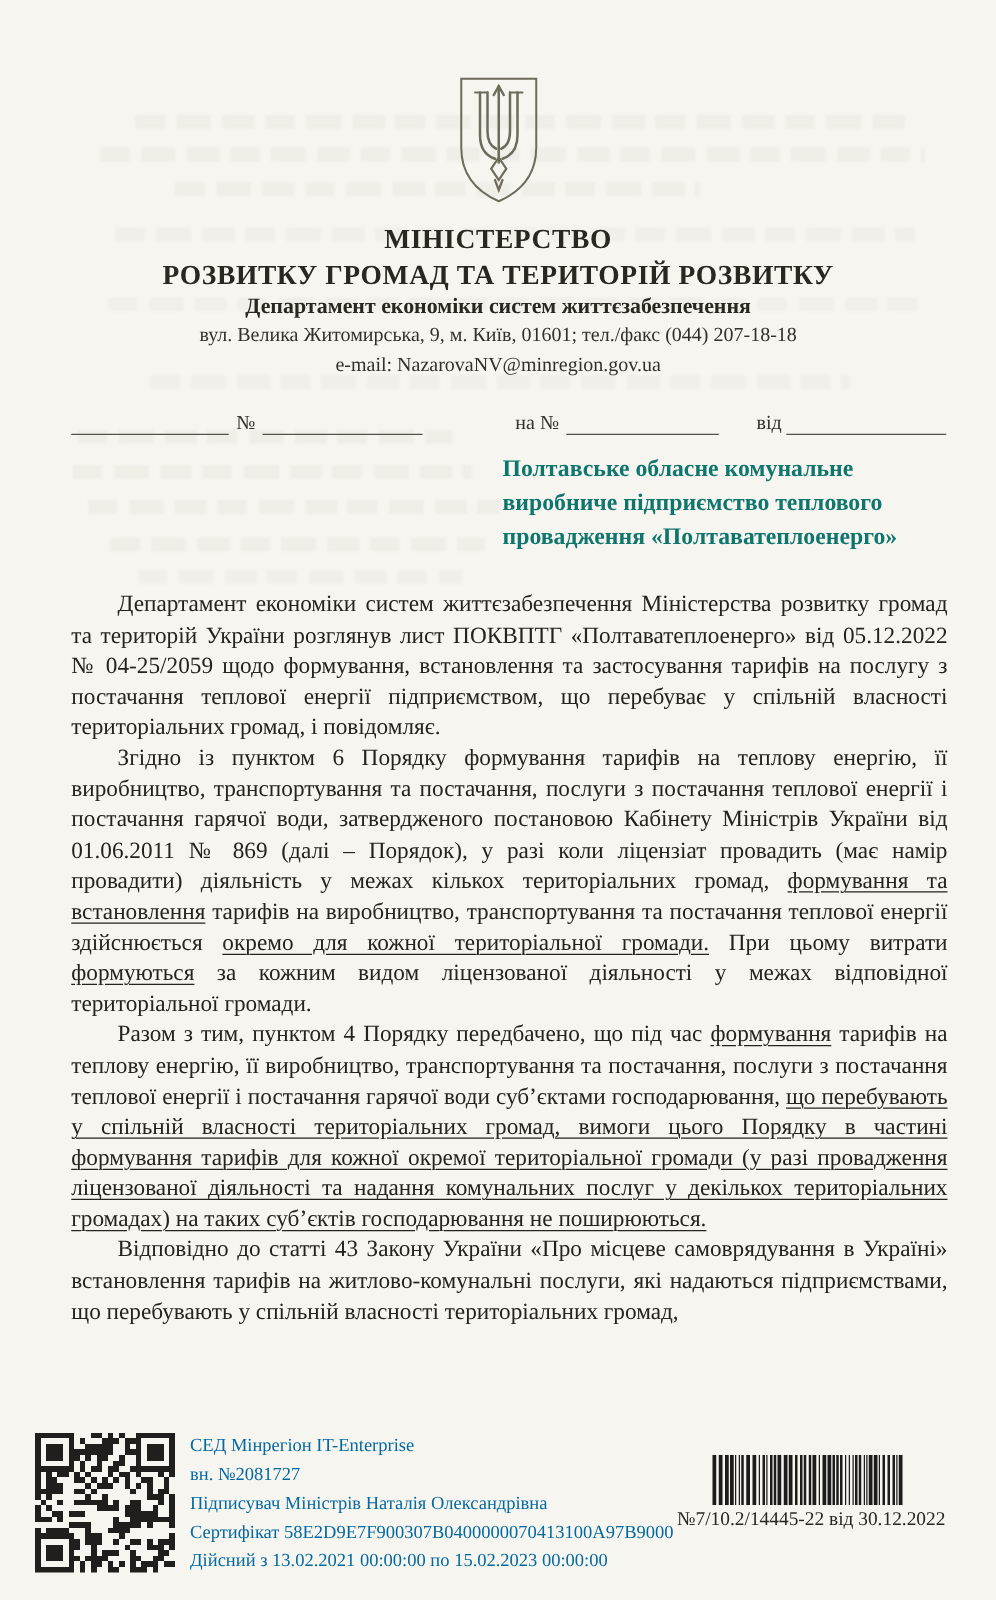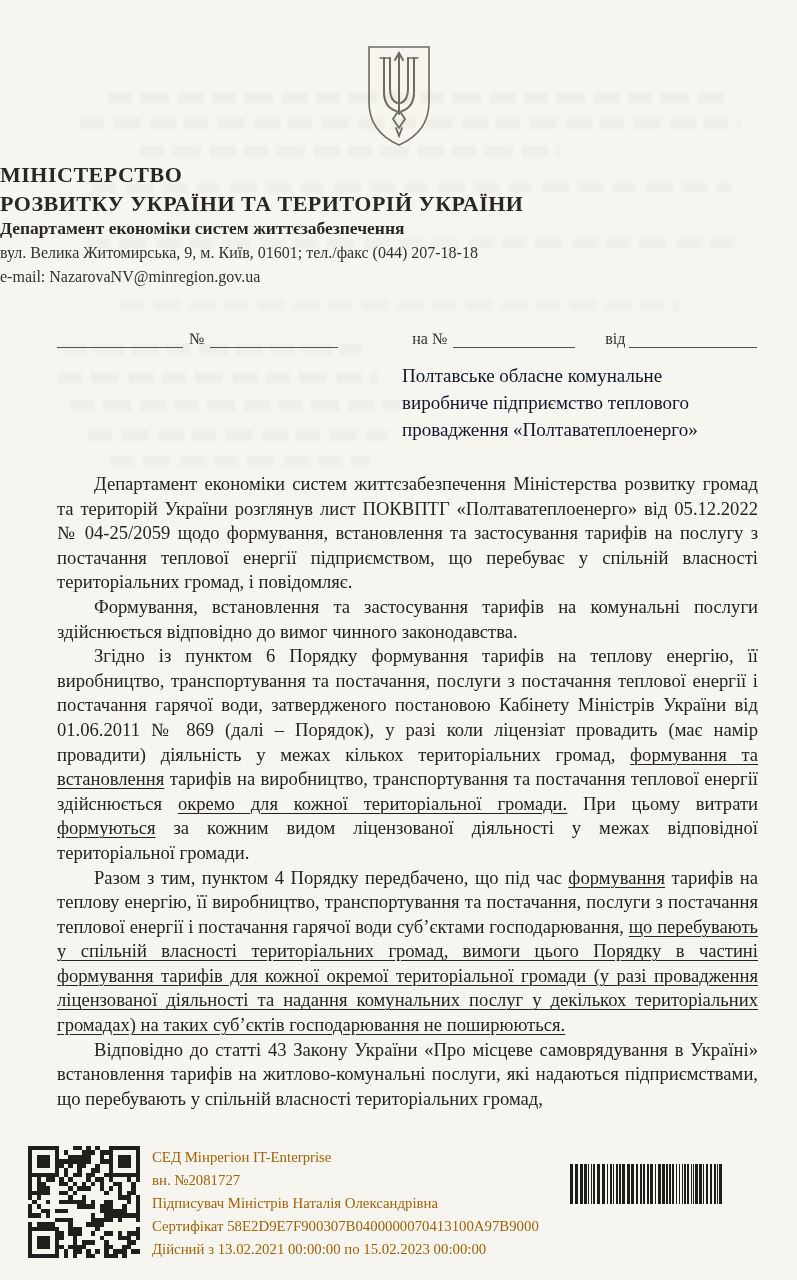--- a/index.html
+++ b/index.html
@@ -10,47 +10,47 @@
   }
   
   .bleed{
     position:absolute;display:block;height:11px;
     background:repeating-linear-gradient(90deg,
       rgba(128,140,116,.55) 0 24px, transparent 24px 33px,
       rgba(128,140,116,.55) 33px 61px, transparent 61px 70px,
       rgba(128,140,116,.55) 70px 96px, transparent 96px 104px);
     filter:blur(1.4px);opacity:.13;pointer-events:none;
   }
-  header{position:absolute;top:44px;left:0;width:100%;}
+  header{position:absolute;top:60px;left:0;width:100%;text-align:center;}
   .emblem{display:block;margin:0 auto 10px auto;}
   .t1{font-weight:bold;font-size:22px;line-height:29px;letter-spacing:.5px;color:#2a2721;}
   .dept{font-weight:bold;font-size:17.5px;margin-top:0;color:#2a2721;}
   .addr{font-size:16px;line-height:21px;margin-top:3px;color:#33302a;}
   .refline{
     position:absolute;top:326px;left:57px;width:700px;height:22px;
     display:flex;align-items:flex-end;font-size:16px;color:#33302a;
   }
   .blank{border-bottom:1px solid #55524c;height:18px;display:inline-block;}
   .w1{width:126px;}.w2{width:128px;}.w3{width:122px;}.w4{width:115px;flex:1;}
   .lbl{margin:0 6px;}
   .lbl2{margin-left:74px;margin-right:6px;}
   .lbl3{margin-left:30px;margin-right:4px;}
   .recipient{
     position:absolute;top:362px;left:402px;width:360px;
-    font-weight:normal;font-size:19px;line-height:27px;color:#0f172a;
+    font-weight:bold;font-size:19px;line-height:27px;color:#0f766e;
   }
   .body{
     position:absolute;top:472px;left:57px;width:701px;
     font-size:18.6px;line-height:24.6px;text-align:justify;color:#26231e;
   }
   .body p{margin:0;text-indent:37px;}
   .u{text-decoration:underline;text-underline-offset:3px;text-decoration-thickness:1px;}
   footer{position:absolute;top:1144px;left:0;width:100%;height:130px;}
   .qr{position:absolute;left:28px;top:2px;}
-  .sig{position:absolute;left:152px;top:2px;font-size:14.8px;line-height:23px;color:#a16207;}
+  .sig{position:absolute;left:152px;top:2px;font-size:14.8px;line-height:23px;color:#0369a1;}
   .docblock{position:absolute;left:535px;top:20px;width:228px;text-align:center;}
   .barcode{height:40px;width:158px;margin:0 auto;display:flex;align-items:stretch;}
   .barcode i{display:block;background:#1d1c1a;height:100%;}
   .docnum{font-size:15.5px;margin-top:3px;white-space:nowrap;color:#2a2721;}
 </style>
 </head>
 <body>
 
 <div class="sheet">
 
@@ -73,21 +73,21 @@
       <path d="M28 14 V45 Q28 56 35 59"></path>
       <path d="M52 14 V48 Q52 63 40 67"></path>
       <path d="M46 14 V45 Q46 56 39 59"></path>
       <path d="M18 14 h10 M46 14 h10" stroke-width="1.6"></path>
       <path d="M37 9 V70"></path>
       <path d="M33 16 L37 9 L41 16"></path>
       <path d="M37 66 L31 75 L37 84 L43 75 Z" stroke-width="1.8"></path>
       <path d="M34 84 L37 92 L40 84" stroke-width="1.8"></path>
     </svg>
     <div class="t1">МІНІСТЕРСТВО</div>
-    <div class="t1">РОЗВИТКУ УКРАЇНИ ТА ТЕРИТОРІЙ УКРАЇНИ</div>
+    <div class="t1">РОЗВИТКУ ГРОМАД ТА ТЕРИТОРІЙ РОЗВИТКУ</div>
     <div class="dept">Департамент економіки систем життєзабезпечення</div>
     <div class="addr">вул. Велика Житомирська, 9,  м. Київ,  01601;  тел./факс (044) 207-18-18</div>
     <div class="addr">e-mail: NazarovaNV@minregion.gov.ua</div>
   </header>
 
   <div class="refline">
     <span class="blank w1"></span>
     <span class="lbl">№</span>
     <span class="blank w2"></span>
     <span class="lbl lbl2">на №</span>
@@ -97,21 +97,20 @@
   </div>
 
   <div class="recipient">
     <div>Полтавське обласне комунальне</div>
     <div>виробниче  підприємство теплового</div>
     <div>провадження «Полтаватеплоенерго»</div>
   </div>
 
   <main class="body">
       <p><span>Департамент економіки систем життєзабезпечення Міністерства розвитку громад та територій України розглянув лист ПОКВПТГ «Полтаватеплоенерго» від 05.12.2022  № 04-25/2059  щодо формування, встановлення та застосування тарифів на послугу з постачання теплової енергії підприємством, що перебуває у  спільній власності територіальних громад, і повідомляє.</span></p>
-      <p><span>Формування, встановлення та застосування тарифів на комунальні послуги здійснюється відповідно до вимог чинного законодавства.</span></p>
       <p><span>Згідно із пунктом 6 Порядку формування тарифів на теплову енергію, її виробництво, транспортування та постачання, послуги з постачання теплової енергії і постачання гарячої води, затвердженого постановою Кабінету Міністрів України від 01.06.2011 № 869 (далі – Порядок), у разі коли ліцензіат провадить (має намір провадити) діяльність у межах кількох територіальних громад, </span><span class="u">формування та встановлення</span><span> тарифів на виробництво, транспортування та постачання теплової енергії здійснюється </span><span class="u">окремо для кожної територіальної громади.</span><span> При цьому витрати </span><span class="u">формуються</span><span> за кожним видом ліцензованої діяльності у межах відповідної територіальної громади.</span></p>
       <p><span>Разом з тим, пунктом 4 Порядку передбачено, що під час </span><span class="u">формування</span><span> тарифів на теплову енергію, її виробництво, транспортування та постачання, послуги з постачання теплової енергії і постачання гарячої води суб’єктами господарювання, </span><span class="u">що перебувають у спільній власності територіальних громад, вимоги цього Порядку в частині формування тарифів для кожної окремої територіальної громади (у разі провадження ліцензованої діяльності та надання комунальних послуг у декількох територіальних громадах) на таких суб’єктів господарювання не поширюються.</span></p>
       <p><span>Відповідно до статті 43 Закону України «Про місцеве самоврядування в Україні» встановлення тарифів на житлово-комунальні послуги, які надаються підприємствами, що перебувають у спільній власності територіальних громад,</span></p>
     </main>
 
   <footer>
     <svg class="qr" width="112" height="112" viewBox="0 0 25 25" shape-rendering="crispEdges">
         <rect x="0" y="0" width="1" height="1" fill="#201f1d"></rect>
         <rect x="1" y="0" width="1" height="1" fill="#201f1d"></rect>
         <rect x="2" y="0" width="1" height="1" fill="#201f1d"></rect>
@@ -483,16 +482,17 @@
           <i style="width: 1px; margin-right: 1px;"></i>
           <i style="width: 3px; margin-right: 1px;"></i>
           <i style="width: 3px; margin-right: 1px;"></i>
           <i style="width: 1px; margin-right: 2px;"></i>
           <i style="width: 2px; margin-right: 2px;"></i>
           <i style="width: 2px; margin-right: 2px;"></i>
           <i style="width: 2px; margin-right: 1px;"></i>
           <i style="width: 1px; margin-right: 1px;"></i>
           <i style="width: 3px; margin-right: 2px;"></i>
         </div>
+      <div class="docnum">№7/10.2/14445-22 від 30.12.2022</div>
     </div>
   </footer>
 
 </div>
 
 </body></html>

